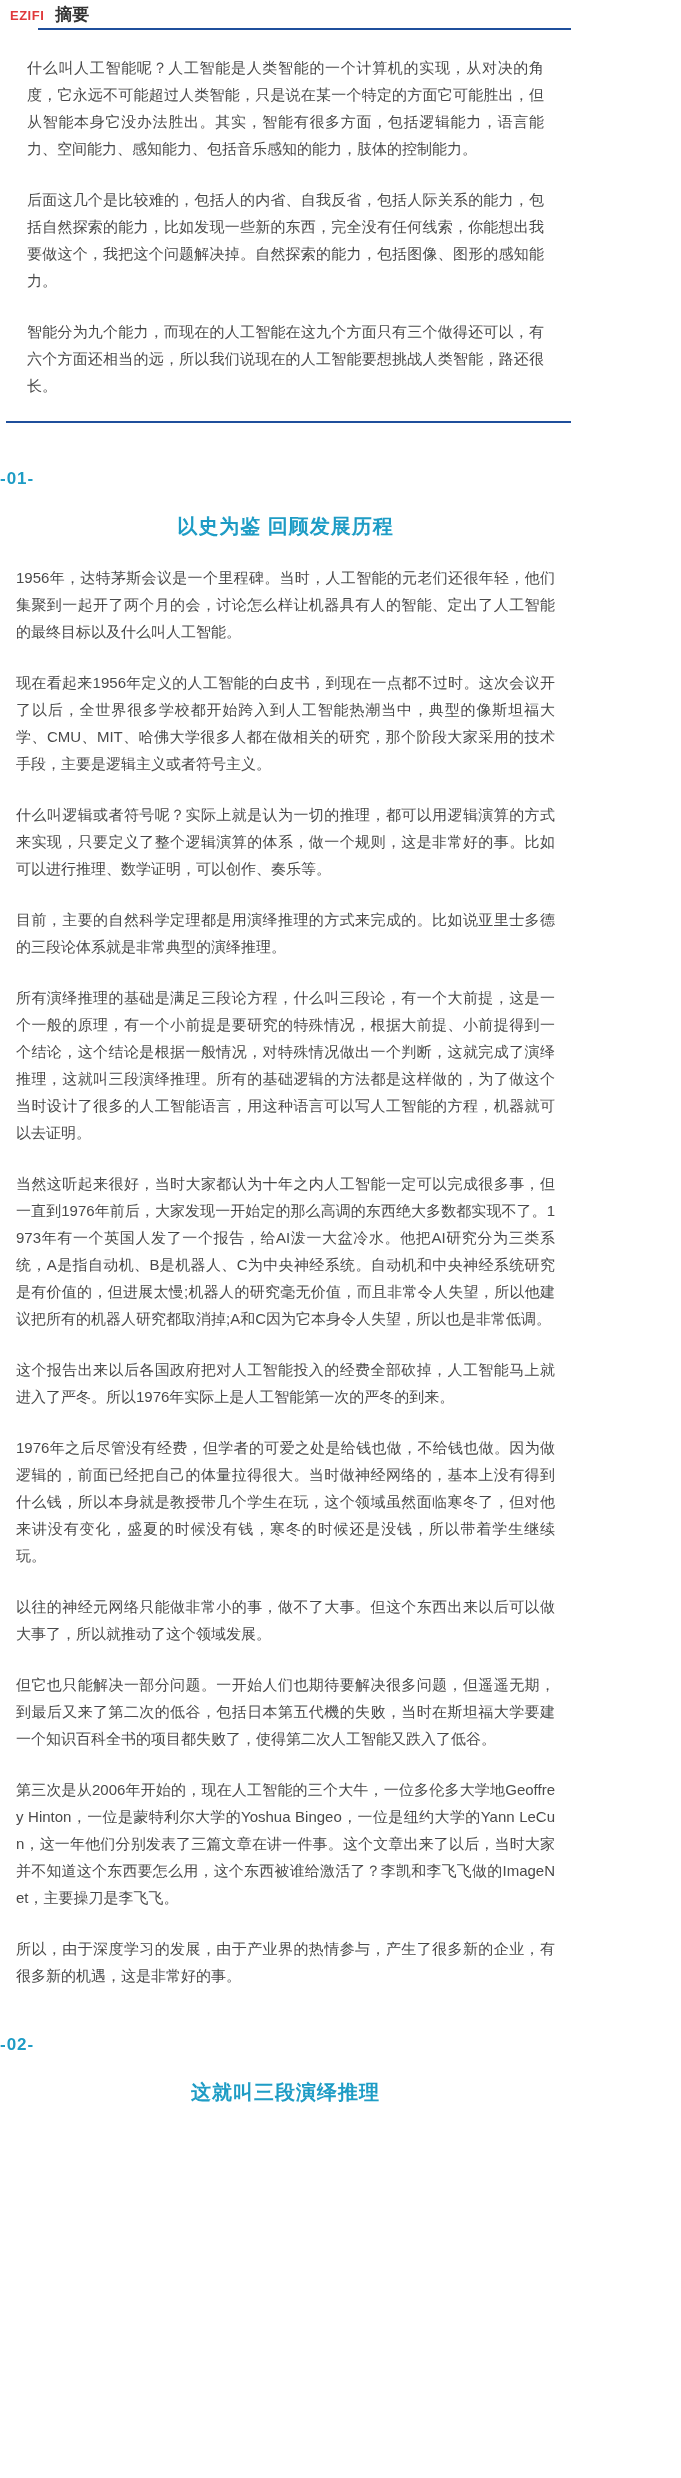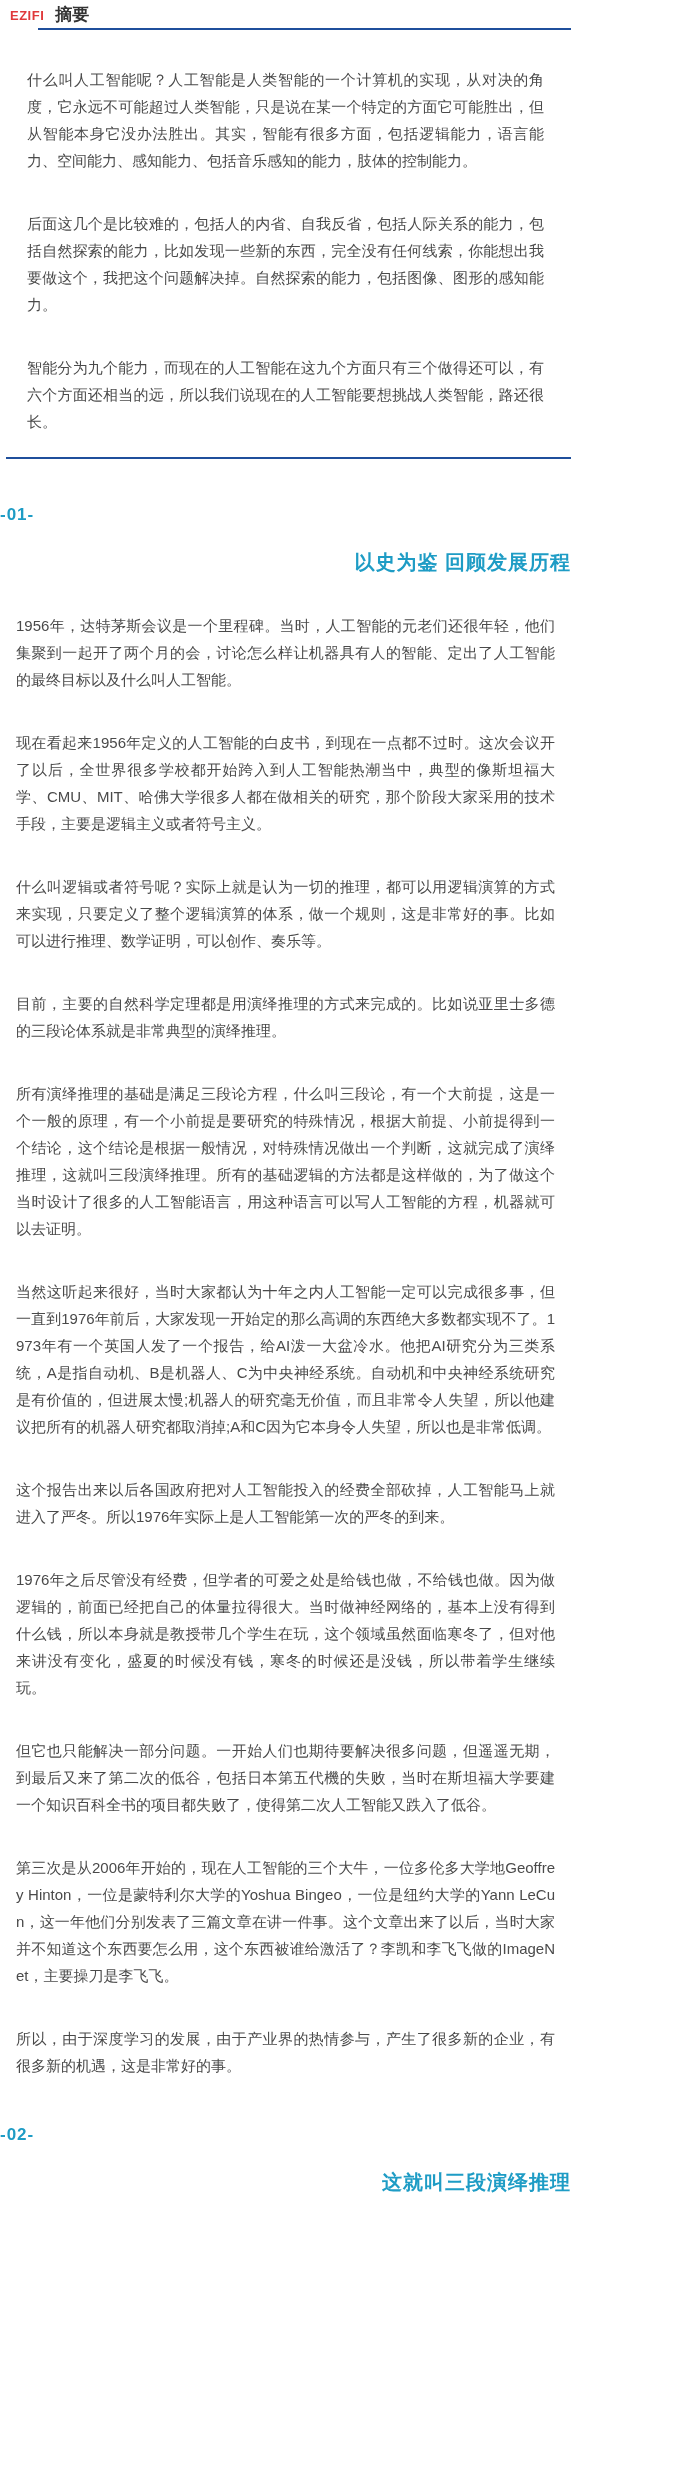--- a/index.html
+++ b/index.html
@@ -42,39 +42,39 @@
     border-top: 2px solid #1f4f9c;
     margin: 0 0 0 38px;
   }
   
   .abstract-section {
     padding: 0 27px 22px 27px;
   }
   p.para {
     font-size: 15px;
     line-height: 27px;
-    margin: 36px 0 0 0;
+    margin: 24px 0 0 0;
     text-align: justify;
     word-break: break-all;
   }
   .section-rule {
     border: none;
     border-top: 2px solid #1f4f9c;
     margin: 0 0 0 6px;
   }
   
   .section-number {
     color: #1e9cc5;
     font-weight: bold;
     font-size: 17px;
     letter-spacing: 1px;
     margin-top: 46px;
   }
   .section-title {
-    text-align: right;
+    text-align: center;
     color: #1e9cc5;
     font-weight: bold;
     font-size: 20px;
     margin-top: 24px;
     letter-spacing: 1px;
   }
   .body-text {
     padding: 0 16px;
   }
 </style>
@@ -103,20 +103,21 @@
 
     <div class="body-text">
       <p class="para">1956年，达特茅斯会议是一个里程碑。当时，人工智能的元老们还很年轻，他们集聚到一起开了两个月的会，讨论怎么样让机器具有人的智能、定出了人工智能的最终目标以及什么叫人工智能。</p>
       <p class="para">现在看起来1956年定义的人工智能的白皮书，到现在一点都不过时。这次会议开了以后，全世界很多学校都开始跨入到人工智能热潮当中，典型的像斯坦福大学、CMU、MIT、哈佛大学很多人都在做相关的研究，那个阶段大家采用的技术手段，主要是逻辑主义或者符号主义。</p>
       <p class="para">什么叫逻辑或者符号呢？实际上就是认为一切的推理，都可以用逻辑演算的方式来实现，只要定义了整个逻辑演算的体系，做一个规则，这是非常好的事。比如可以进行推理、数学证明，可以创作、奏乐等。</p>
       <p class="para">目前，主要的自然科学定理都是用演绎推理的方式来完成的。比如说亚里士多德的三段论体系就是非常典型的演绎推理。</p>
       <p class="para">所有演绎推理的基础是满足三段论方程，什么叫三段论，有一个大前提，这是一个一般的原理，有一个小前提是要研究的特殊情况，根据大前提、小前提得到一个结论，这个结论是根据一般情况，对特殊情况做出一个判断，这就完成了演绎推理，这就叫三段演绎推理。所有的基础逻辑的方法都是这样做的，为了做这个当时设计了很多的人工智能语言，用这种语言可以写人工智能的方程，机器就可以去证明。</p>
       <p class="para">当然这听起来很好，当时大家都认为十年之内人工智能一定可以完成很多事，但一直到1976年前后，大家发现一开始定的那么高调的东西绝大多数都实现不了。1973年有一个英国人发了一个报告，给AI泼一大盆冷水。他把AI研究分为三类系统，A是指自动机、B是机器人、C为中央神经系统。自动机和中央神经系统研究是有价值的，但进展太慢;机器人的研究毫无价值，而且非常令人失望，所以他建议把所有的机器人研究都取消掉;A和C因为它本身令人失望，所以也是非常低调。</p>
       <p class="para">这个报告出来以后各国政府把对人工智能投入的经费全部砍掉，人工智能马上就进入了严冬。所以1976年实际上是人工智能第一次的严冬的到来。</p>
       <p class="para">1976年之后尽管没有经费，但学者的可爱之处是给钱也做，不给钱也做。因为做逻辑的，前面已经把自己的体量拉得很大。当时做神经网络的，基本上没有得到什么钱，所以本身就是教授带几个学生在玩，这个领域虽然面临寒冬了，但对他来讲没有变化，盛夏的时候没有钱，寒冬的时候还是没钱，所以带着学生继续玩。</p>
+      <p class="para">以往的神经元网络只能做非常小的事，做不了大事。但这个东西出来以后可以做大事了，所以就推动了这个领域发展。</p>
       <p class="para">但它也只能解决一部分问题。一开始人们也期待要解决很多问题，但遥遥无期，到最后又来了第二次的低谷，包括日本第五代機的失败，当时在斯坦福大学要建一个知识百科全书的项目都失败了，使得第二次人工智能又跌入了低谷。</p>
       <p class="para">第三次是从2006年开始的，现在人工智能的三个大牛，一位多伦多大学地Geoffrey Hinton，一位是蒙特利尔大学的Yoshua Bingeo，一位是纽约大学的Yann LeCun，这一年他们分别发表了三篇文章在讲一件事。这个文章出来了以后，当时大家并不知道这个东西要怎么用，这个东西被谁给激活了？李凯和李飞飞做的ImageNet，主要操刀是李飞飞。</p>
       <p class="para">所以，由于深度学习的发展，由于产业界的热情参与，产生了很多新的企业，有很多新的机遇，这是非常好的事。</p>
     </div>
   </section>
 
   <section>
     <div class="section-number">-02-</div>
     <h2 class="section-title">这就叫三段演绎推理</h2>
   </section>

